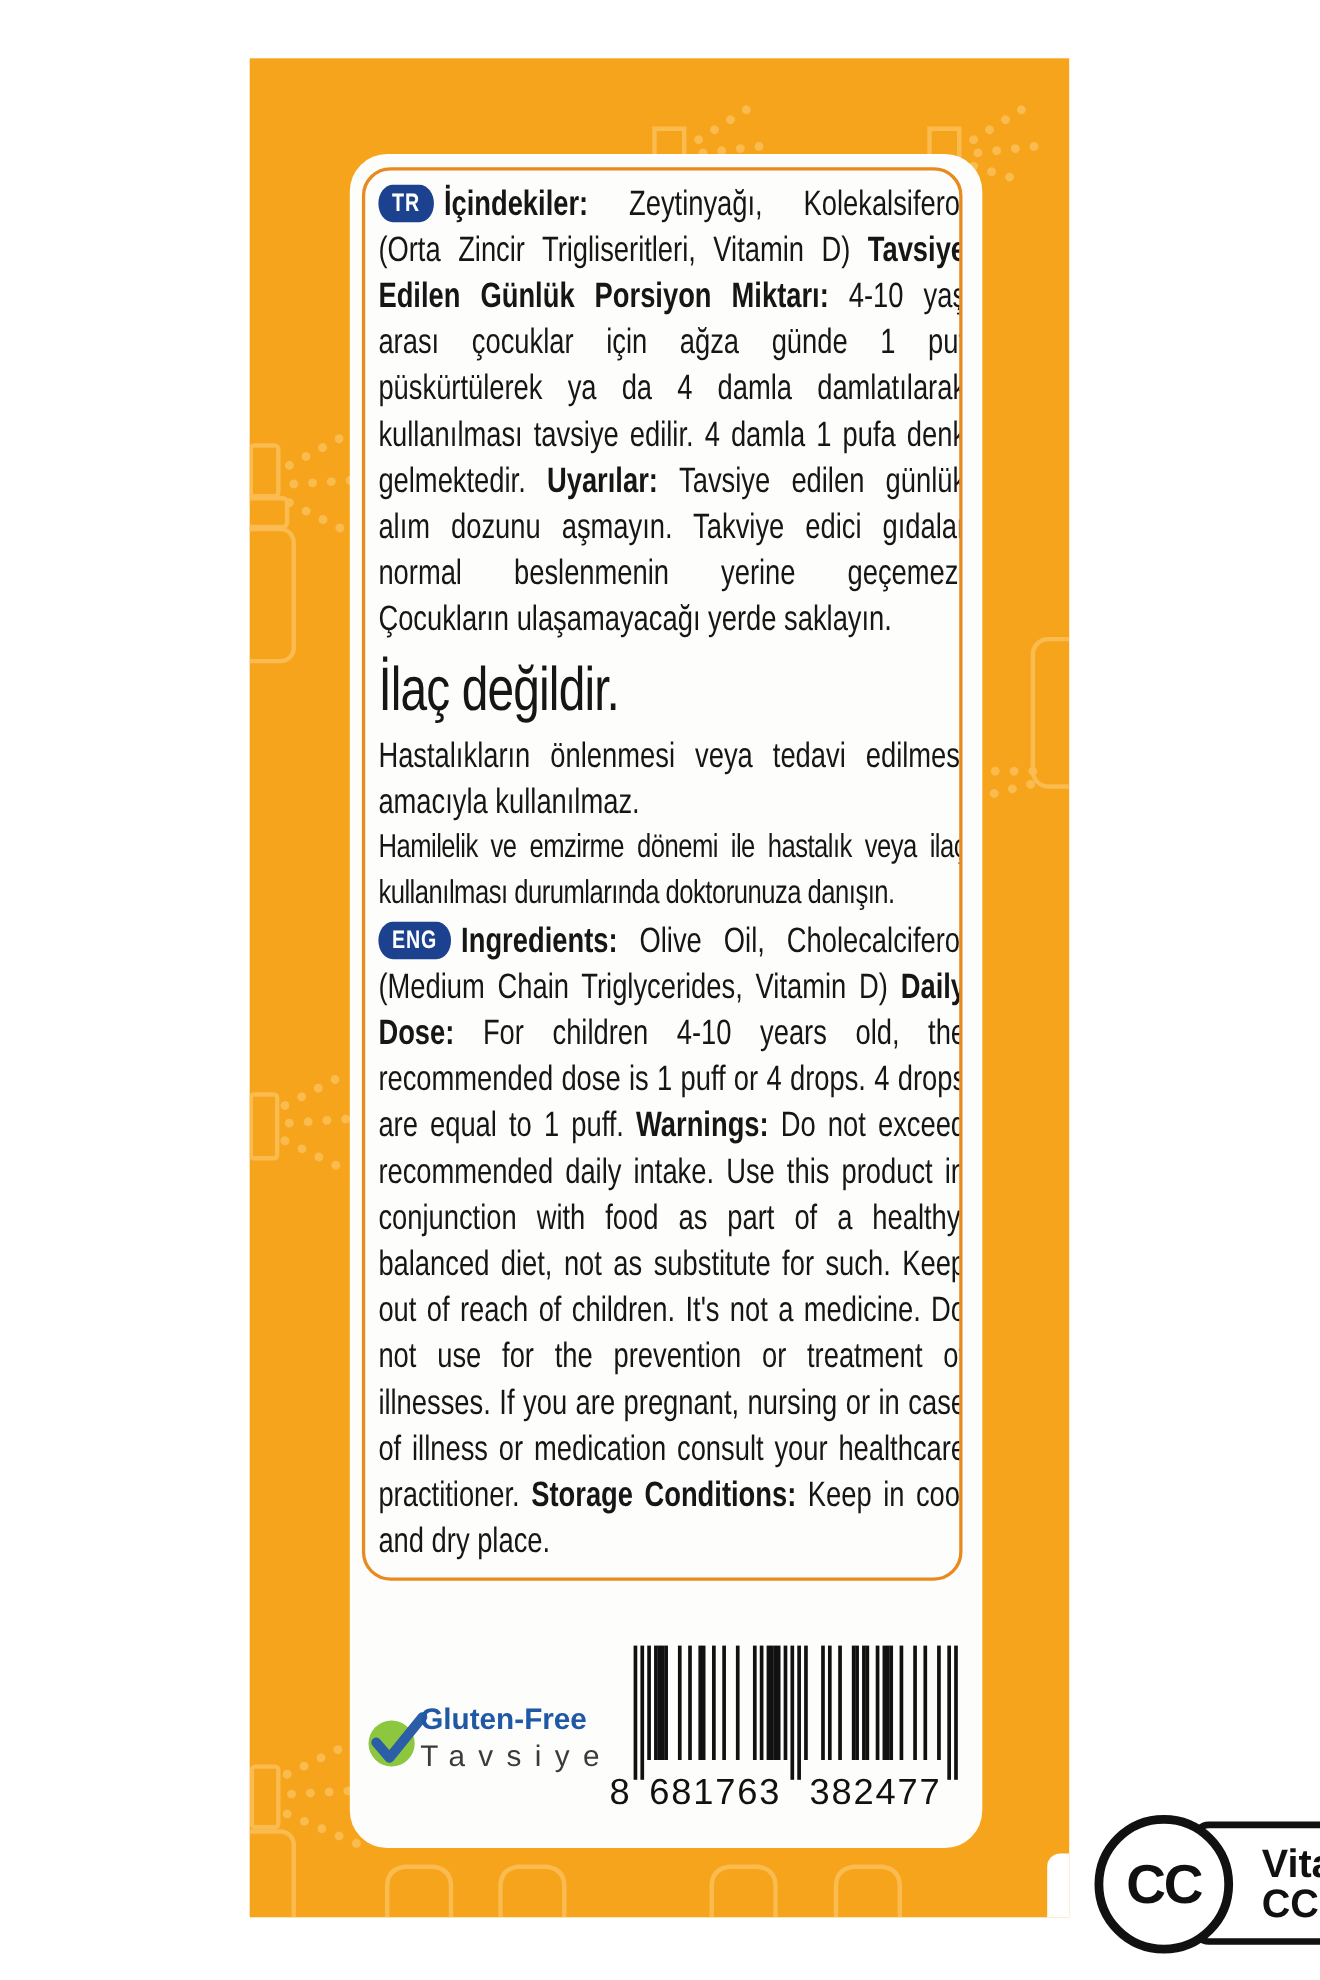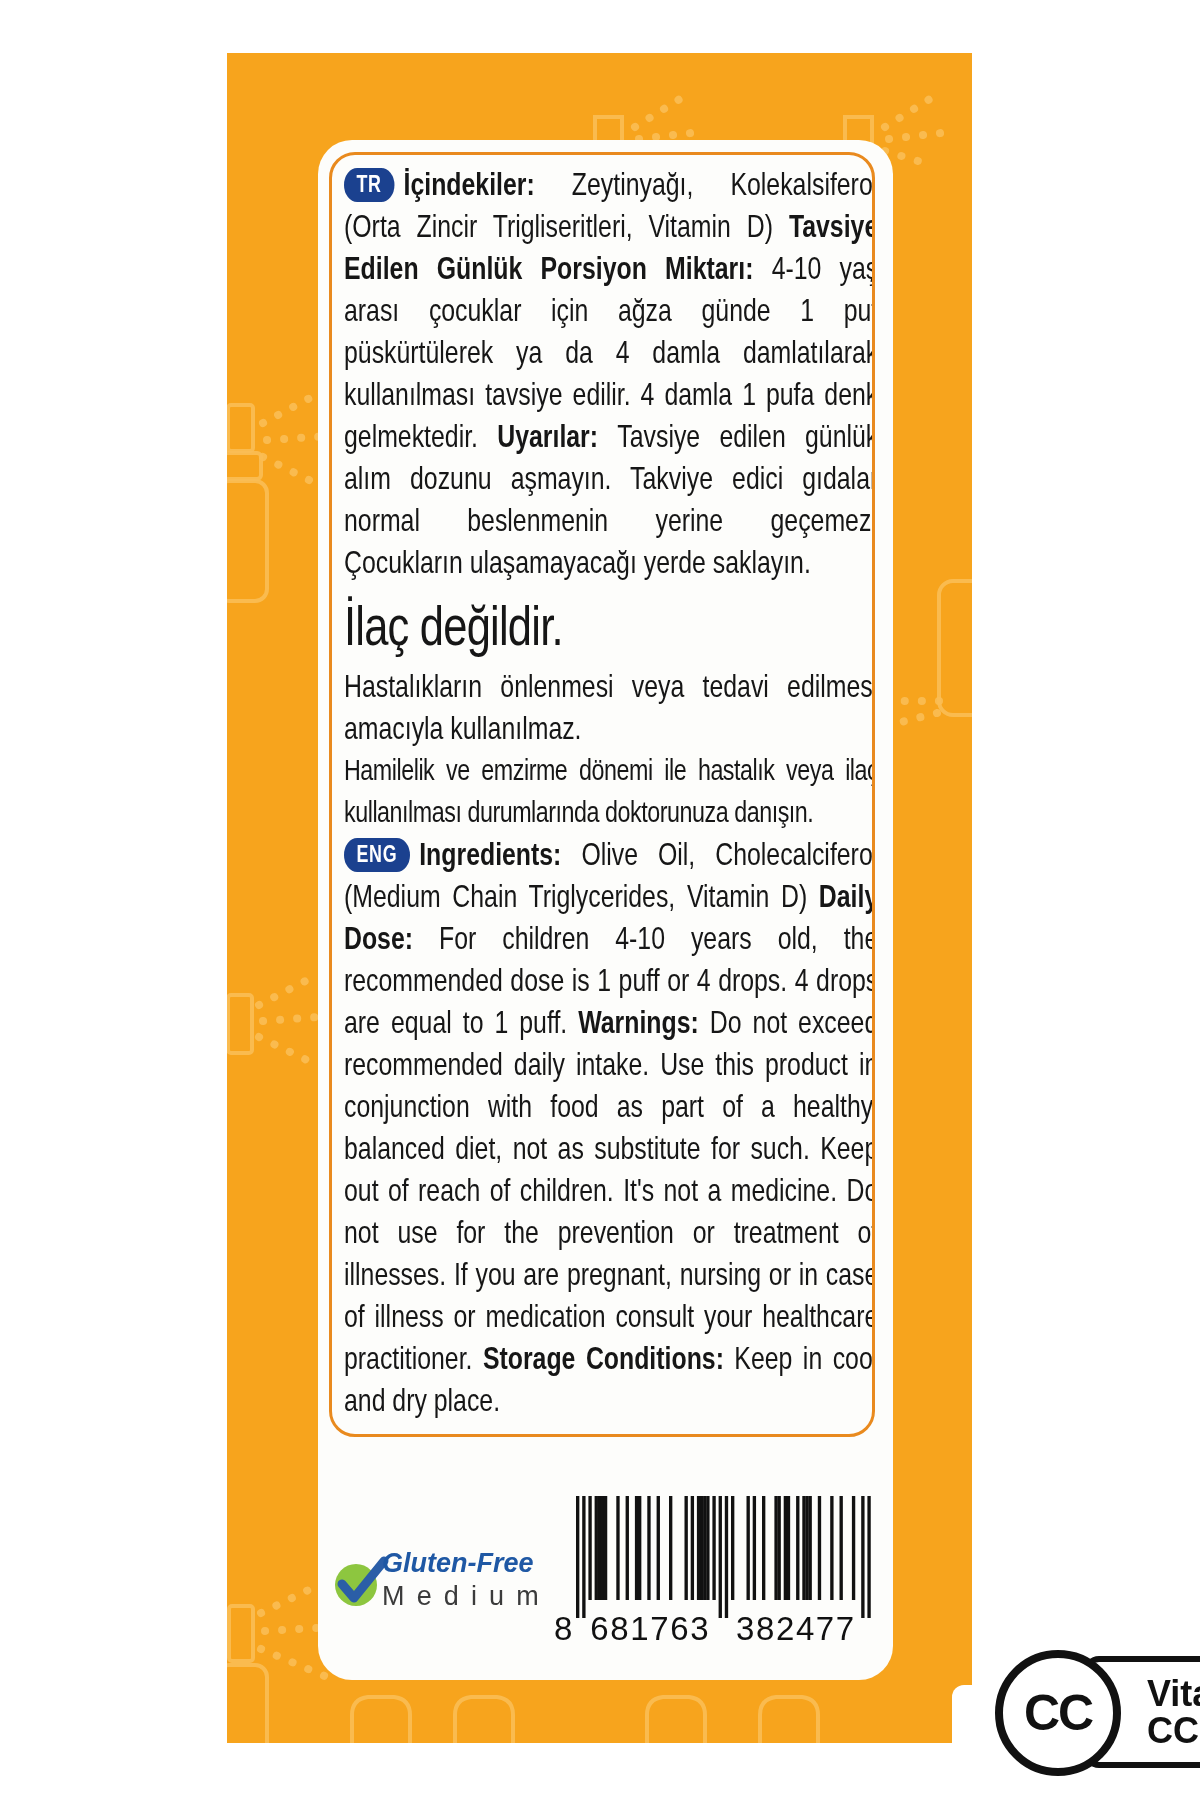--- a/index.html
+++ b/index.html
@@ -40,21 +40,21 @@
   }
   .heading{
     font-size:56px;line-height:70px;font-weight:400;letter-spacing:-1px;
     margin:8px 0 4px;text-align:left;
   }
   .sub1{text-align:justify;}
   .sub2{font-size:30px;letter-spacing:-0.6px;text-align:justify;}
   .gf-icon{position:absolute;left:16px;top:1412px;}
   .gf-title{
     position:absolute;left:64px;top:1408px;color:var(--gluten-blue,#1F58A4);
-    font-weight:bold;font-size:27px;line-height:30px;font-style:italic;
+    font-weight:bold;font-size:27px;line-height:30px;
   }
   .gf-sub{
     position:absolute;left:64px;top:1440px;color:#3B3B3B;
     font-size:27px;line-height:32px;letter-spacing:0.45em;
   }
   .barcode-svg{position:absolute;left:236px;top:1352px;}
   .barcode-svg rect{fill:#111;}
   .barcode-svg text{fill:#111;font-family:"Liberation Sans",sans-serif;font-size:33px;}
   .cc-stamp{position:absolute;left:995px;top:1650px;width:205px;height:130px;}
   .cc-box{
@@ -143,21 +143,21 @@
           <p class="sub2">Hamilelik ve emzirme dönemi ile hastalık veya ilaç kullanılması durumlarında doktorunuza danışın.</p>
           <p><span class="lang-badge">ENG</span><span><b>Ingredients: </b><span>Olive Oil, Cholecalciferol (Medium Chain Triglycerides, Vitamin D) </span><b>Daily Dose: </b><span>For children 4-10 years old, the recommended dose is 1 puff or 4 drops. 4 drops are equal to 1 puff. </span><b>Warnings: </b><span>Do not exceed recommended daily intake. Use this product in conjunction with food as part of a healthy, balanced diet, not as substitute for such. Keep out of reach of children. It's not a medicine. Do not use for the prevention or treatment of illnesses. If you are pregnant, nursing or in case of illness or medication consult your healthcare practitioner. </span><b>Storage Conditions: </b><span>Keep in cool and dry place.</span></span></p>
         </div>
       </div>
 
       <svg class="gf-icon" width="58" height="58" viewBox="0 0 58 58">
         <circle cx="22" cy="33" r="21" fill="#8DC63F"></circle>
         <path d="M8 32 L20 46 L50 9" stroke="#2B5EA7" stroke-width="9" fill="none" stroke-linecap="round" stroke-linejoin="round"></path>
       </svg>
       <div class="gf-title">Gluten-Free</div>
-      <div class="gf-sub">Medium</div>
+      <div class="gf-sub">Tavsiye</div>
 
       <svg class="barcode-svg" id="barcode" width="324" height="155" viewBox="0 0 324 155">
           <rect x="22.00" y="4" width="3.35" height="122"></rect>
           <rect x="28.20" y="4" width="3.35" height="122"></rect>
           <rect x="34.40" y="4" width="3.35" height="104"></rect>
           <rect x="40.60" y="4" width="3.35" height="104"></rect>
           <rect x="43.70" y="4" width="3.35" height="104"></rect>
           <rect x="46.80" y="4" width="3.35" height="104"></rect>
           <rect x="49.90" y="4" width="3.35" height="104"></rect>
           <rect x="62.30" y="4" width="3.35" height="104"></rect>

